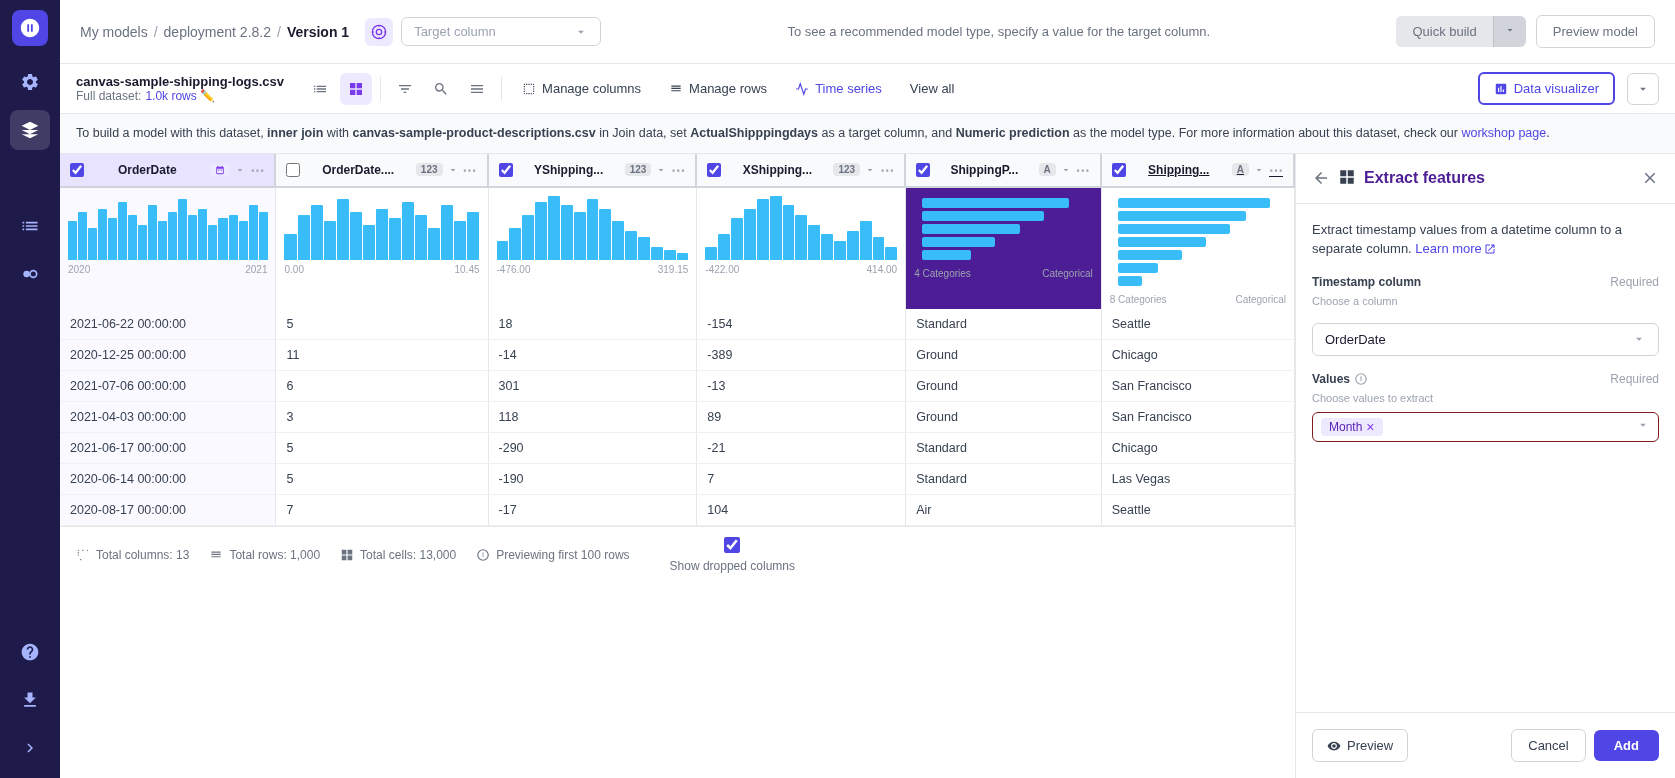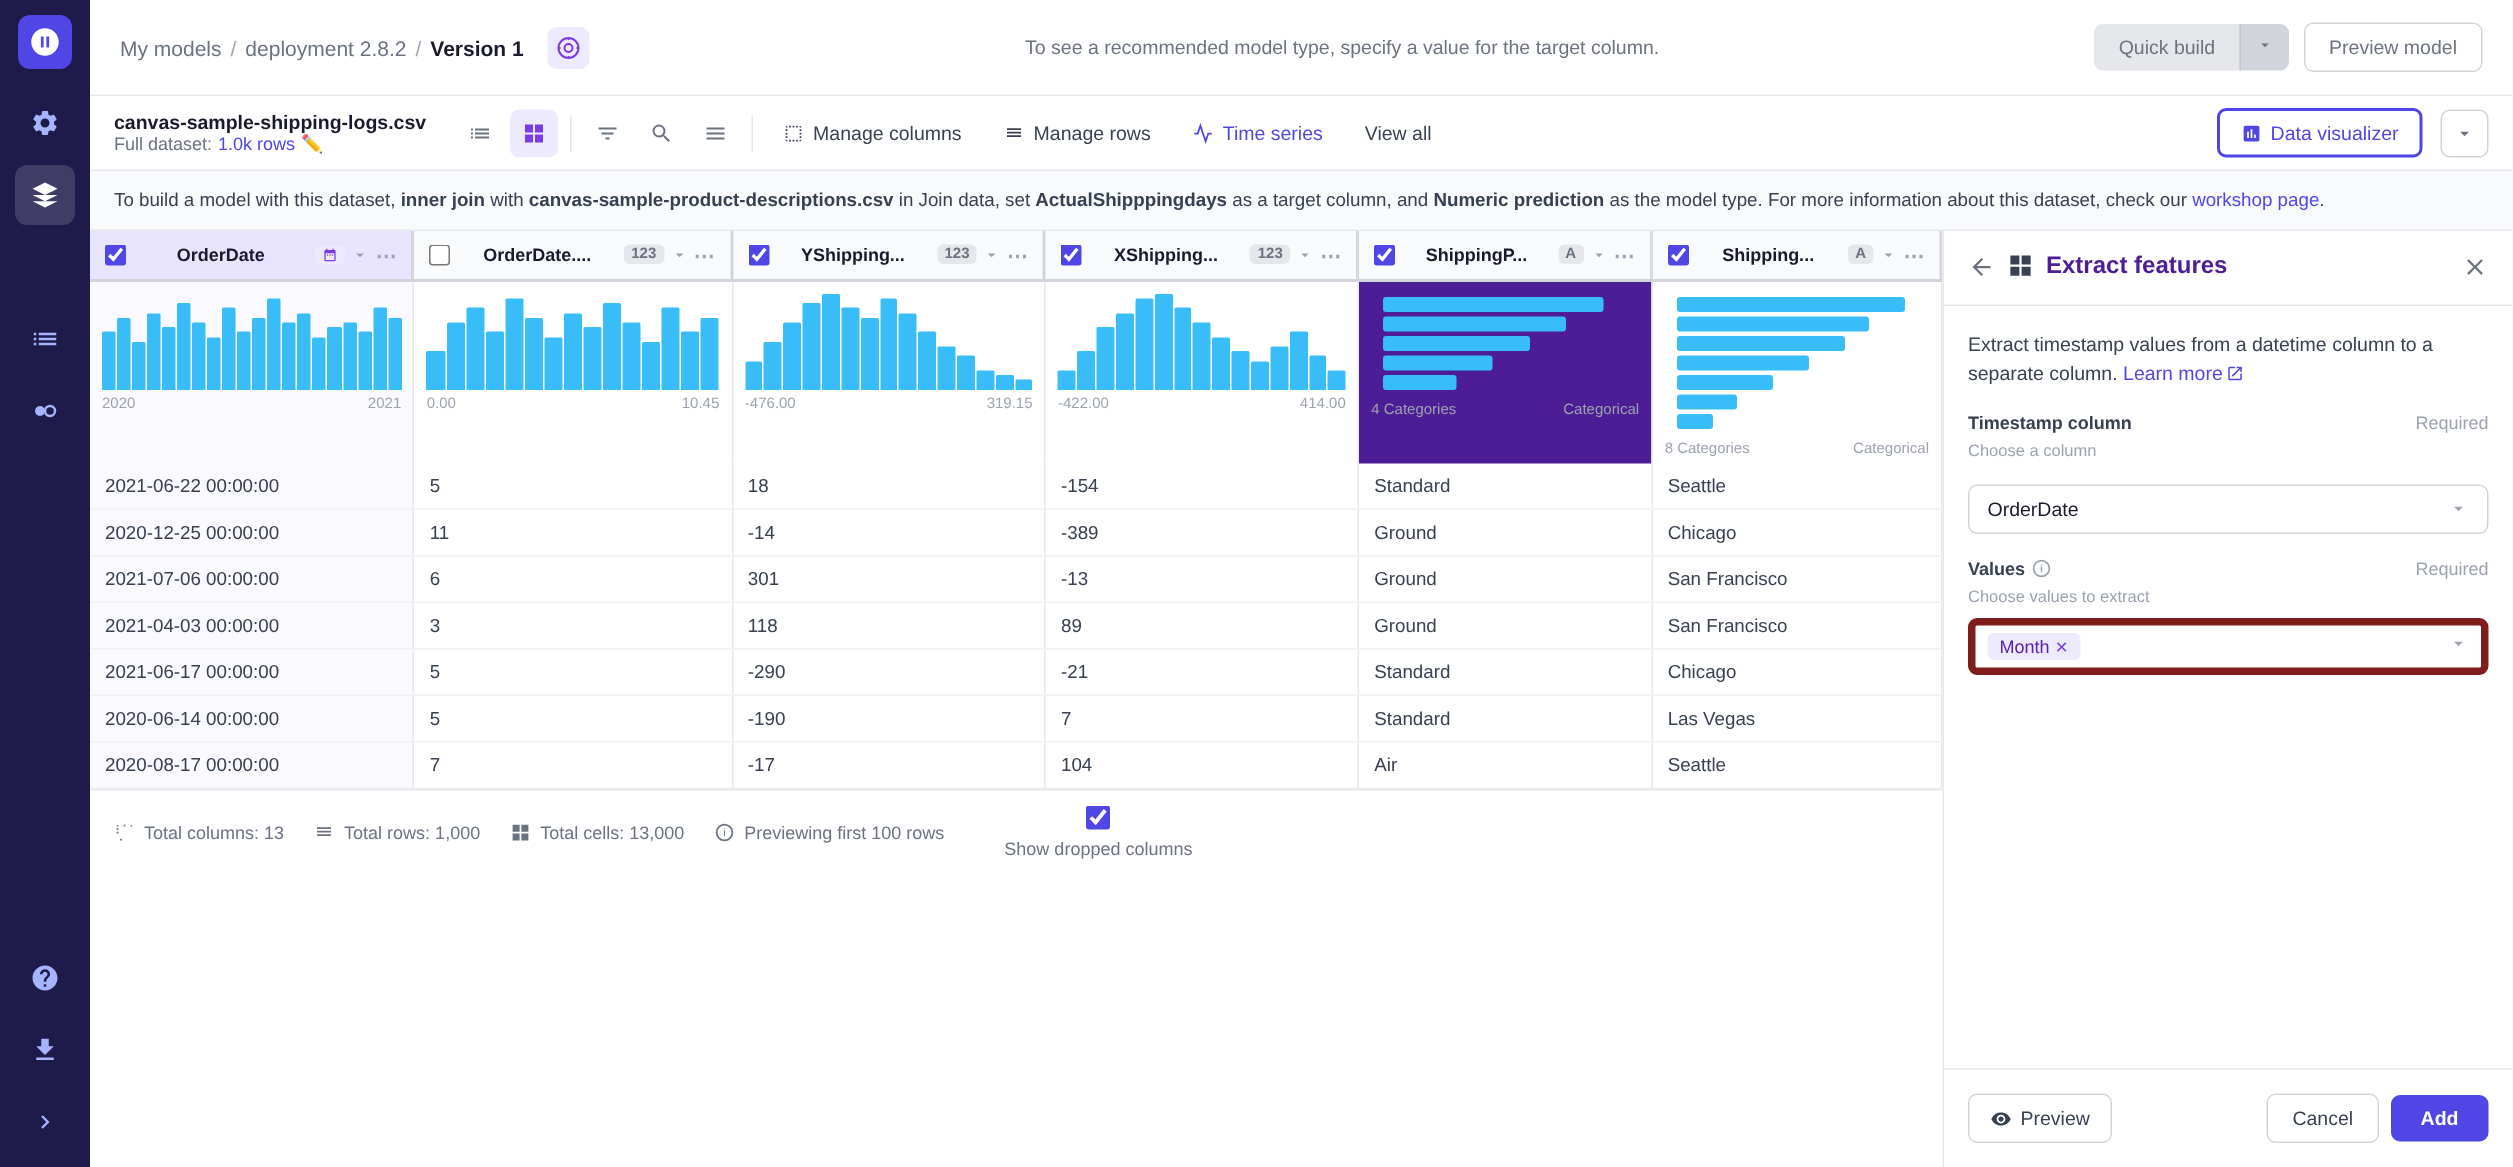--- a/index.html
+++ b/index.html
@@ -102,21 +102,21 @@
     .panel-body { padding: 16px; flex: 1; }
     .panel-desc { font-size: 13px; color: #374151; line-height: 1.5; margin-bottom: 16px; }
     .panel-desc a { color: #4f46e5; text-decoration: none; display: inline-flex; align-items: center; gap: 2px; }
     .field-label { font-size: 12px; font-weight: 600; color: #374151; margin-bottom: 6px; display: flex; align-items: center; gap: 4px; }
     .field-required { font-size: 12px; color: #9ca3af; margin-left: auto; font-weight: 400; }
     .field-select { width: 100%; border: 1px solid #d1d5db; border-radius: 6px; padding: 8px 12px; font-size: 13px; color: #1a1a2e; background: white; cursor: pointer; display: flex; align-items: center; justify-content: space-between; margin-bottom: 16px; }
     .field-section { margin-bottom: 16px; }
     .values-header { display: flex; align-items: center; justify-content: space-between; margin-bottom: 6px; }
     .values-label { font-size: 12px; font-weight: 600; color: #374151; display: flex; align-items: center; gap: 4px; }
     .values-sub { font-size: 11px; color: #9ca3af; margin-bottom: 8px; }
-    .tag-select { display: flex; align-items: center; border: 5px solid #7f1d1d; border-radius: 6px; padding: 5px 8px; gap: 4px; cursor: pointer; }
+    .tag-select { display: flex; align-items: center; border: 1px solid #7f1d1d; border-radius: 6px; padding: 5px 8px; gap: 4px; cursor: pointer; }
     .tag { background: #ede9fe; color: #5b21b6; border-radius: 4px; padding: 2px 8px; font-size: 12px; display: flex; align-items: center; gap: 4px; }
     .tag-remove { cursor: pointer; color: #7c3aed; font-size: 14px; line-height: 1; }
     .tag-dropdown { margin-left: auto; color: #9ca3af; }
     .extract-note { font-size: 11.5px; color: #6b7280; line-height: 1.5; margin-bottom: 20px; }
     .panel-footer { display: flex; align-items: center; padding: 16px; border-top: 1px solid #e5e7eb; gap: 8px; }
     .btn-preview-panel { display: flex; align-items: center; gap: 6px; padding: 8px 14px; background: white; border: 1px solid #d1d5db; border-radius: 6px; font-size: 13px; color: #374151; cursor: pointer; }
     .btn-cancel { padding: 8px 16px; background: white; border: 1px solid #d1d5db; border-radius: 6px; font-size: 13px; color: #374151; cursor: pointer; margin-left: auto; }
     .btn-add { padding: 8px 20px; background: #4f46e5; border: none; border-radius: 6px; font-size: 13px; font-weight: 600; color: white; cursor: pointer; }
 
     
@@ -194,20 +194,26 @@
       <div class="target-col-wrapper">
         <div class="target-icon">
           <svg viewBox="0 0 24 24" fill="none" stroke="#7c3aed" stroke-width="2" width="16" height="16">
             <circle cx="12" cy="12" r="10"></circle>
               <circle cx="12" cy="12" r="4"></circle>
               <line x1="12" y1="2" x2="12" y2="4"></line>
               <line x1="12" y1="20" x2="12" y2="22"></line>
               <line x1="2" y1="12" x2="4" y2="12"></line>
               <line x1="20" y1="12" x2="22" y2="12"></line>
           </svg>
+        </div>
+        <div class="target-select">
+          <span style="color:#9ca3af;font-size:13px;">Target column</span>
+          <svg viewBox="0 0 24 24" fill="#9ca3af" width="14" height="14">
+              <path d="M7 10l5 5 5-5z"></path>
+            </svg>
         </div>
       </div>
 
       <div class="top-center">
         <span class="hint-text">To see a recommended model type, specify a value for the target column.</span>
       </div>
 
       <div class="top-actions">
         <div class="btn-quick-build">
           <button class="btn-quick-build-main">Quick build</button>
@@ -355,21 +361,21 @@
                 <div class="col-header-inner">
                   <input type="checkbox" class="col-check" checked="" style="">
                   <span class="col-name">ShippingP...</span>
                   <div class="col-type-badge">A</div>
                   <svg viewBox="0 0 24 24" fill="#9ca3af" width="12" height="12">
                       <path d="M7 10l5 5 5-5z"></path>
                     </svg>
                   <span class="col-more">⋯</span>
                 </div>
               </th>
-              <th style="background:#f9fafb; border-right:1px solid #d1d5db; padding:0; min-width:160px;">
+              <th style="background:#f9fafb; border-right:1px solid #d1d5db; padding:0; min-width:160px;text-decoration:underline;">
                 <div class="col-header-inner">
                   <input type="checkbox" class="col-check" checked="" style="">
                   <span class="col-name">Shipping...</span>
                   <div class="col-type-badge">A</div>
                   <svg viewBox="0 0 24 24" fill="#9ca3af" width="12" height="12">
                       <path d="M7 10l5 5 5-5z"></path>
                     </svg>
                   <span class="col-more">⋯</span>
                 </div>
               </th>

